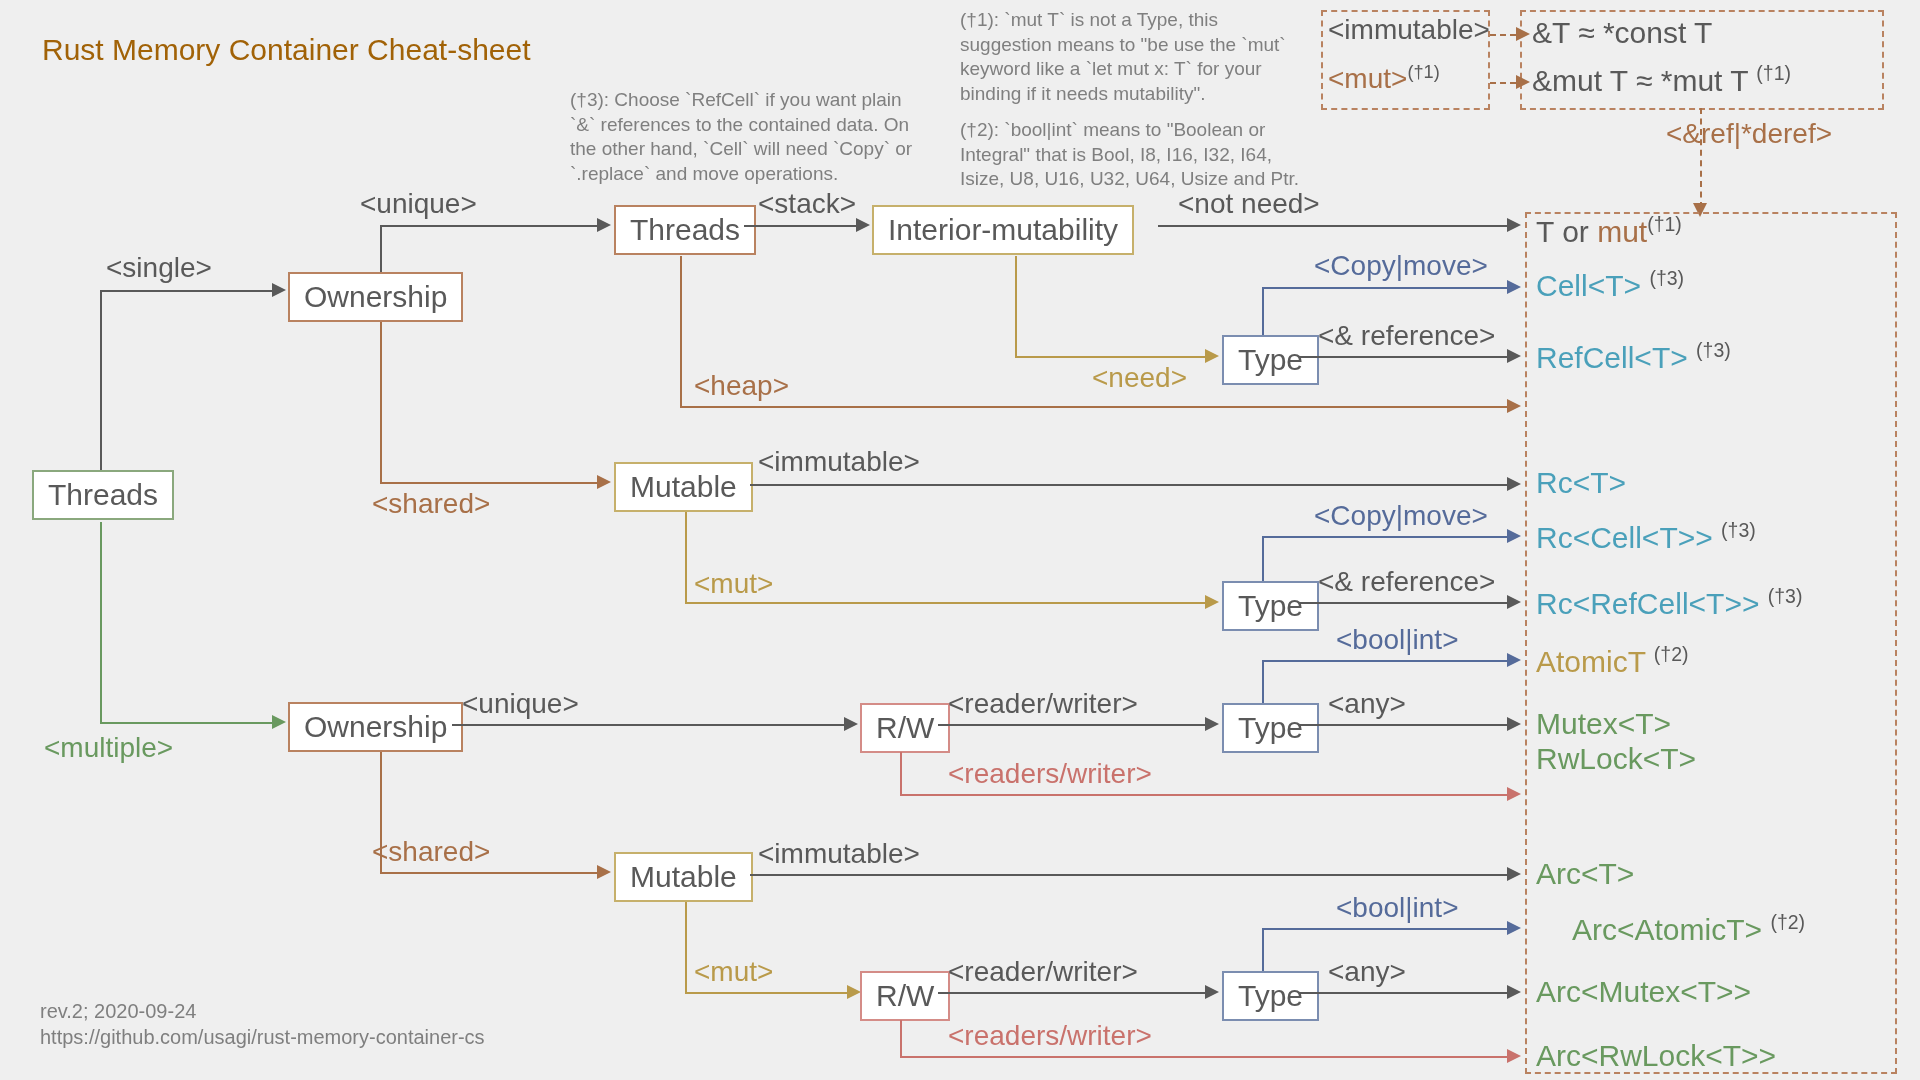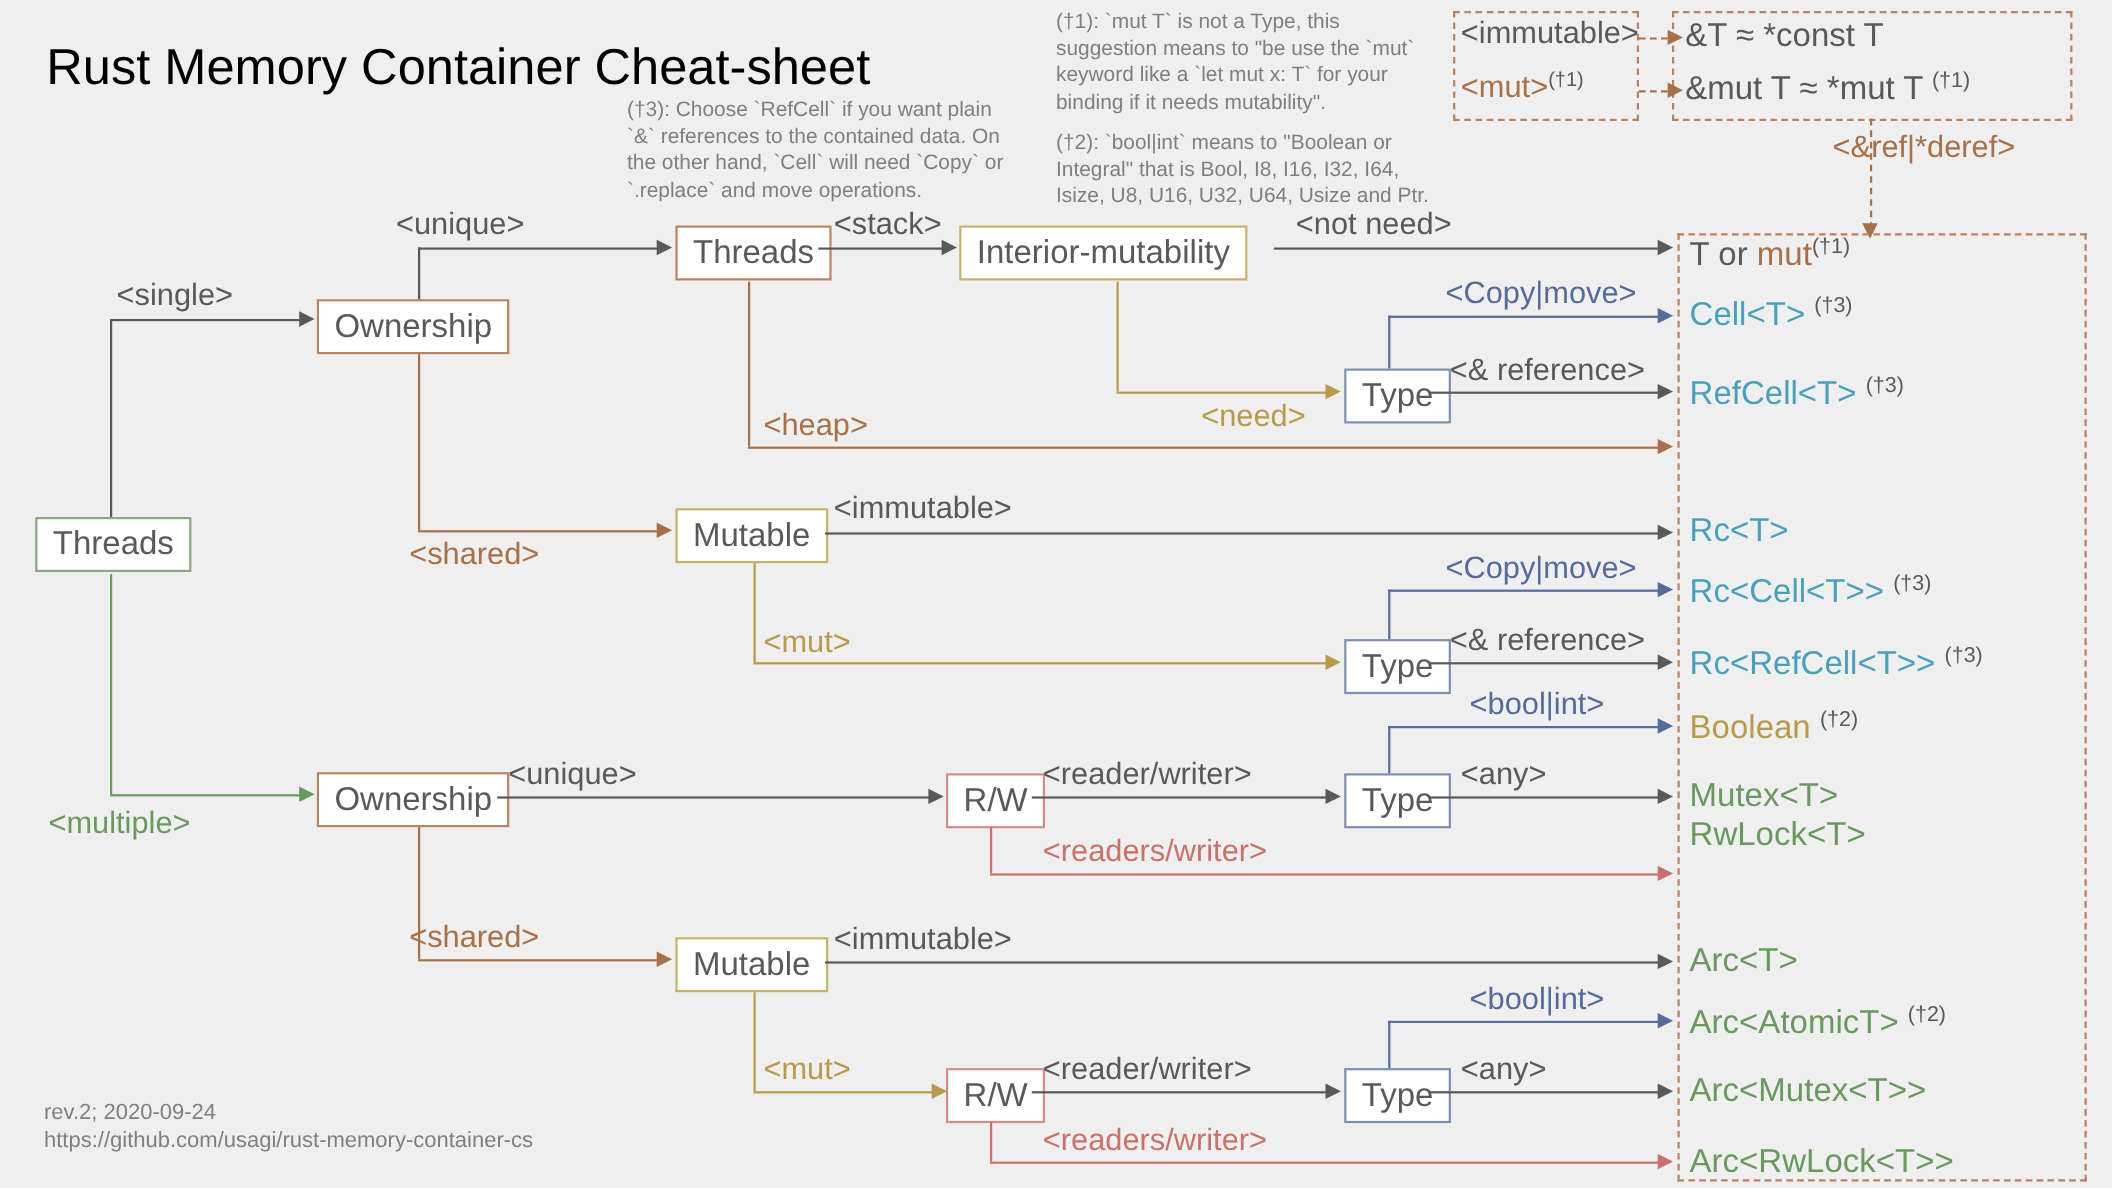--- a/index.html
+++ b/index.html
@@ -1,17 +1,17 @@
 <!DOCTYPE html>
 <html><head>
 <meta charset="utf-8">
 <style>
 html,body{margin:0;padding:0;width:1920px;height:1080px;background:#efefef;font-family:"Segoe UI",Arial,sans-serif;color:#595959;overflow:hidden}
 .stage{position:relative;width:1920px;height:1080px}
-.title{position:absolute;font-size:46px;color:#000000;font-weight:400}
+.title{position:absolute;font-size:30px;color:#a16207;font-weight:400}
 .fn{position:absolute;font-size:19px;line-height:1.3;color:#7f7f7f;max-width:360px}
 .node{position:absolute;border:2px solid;background:#fff;font-size:30px;color:#595959;padding:6px 14px;white-space:nowrap}
 .tag{position:absolute;font-size:28px;white-space:nowrap}
 .leaf{position:absolute;font-size:30px;white-space:nowrap}
 .edge{position:absolute;background:#595959}
 .h{height:2px}
 .v{width:2px}
 .arrow{position:absolute;width:0;height:0;border-top:7px solid transparent;border-bottom:7px solid transparent;border-left:14px solid #595959}
 .dashbox{position:absolute;border:2px dashed;background:transparent}
 .meta{position:absolute;font-size:20px;color:#7f7f7f}
@@ -188,23 +188,23 @@
   <div class="tag c-grey" style="left:1328px;top:956px">&lt;any&gt;</div>
 
   <div class="dashbox b-brown" style="left:1525px;top:212px;width:368px;height:858px"></div>
 
   <div class="leaf" style="left:1536px;top:213px"><span class="c-grey">T</span><span class="c-grey"> or </span><span class="c-brown">mut</span><sup class="c-grey">(†1)</sup></div>
   <div class="leaf c-teal" style="left:1536px;top:267px"><span>Cell&lt;T&gt;</span> <sup class="c-grey">(†3)</sup></div>
   <div class="leaf c-teal" style="left:1536px;top:339px"><span>RefCell&lt;T&gt;</span> <sup class="c-grey">(†3)</sup></div>
   <div class="leaf c-teal" style="left:1536px;top:466px">Rc&lt;T&gt;</div>
   <div class="leaf c-teal" style="left:1536px;top:519px"><span>Rc&lt;Cell&lt;T&gt;&gt;</span> <sup class="c-grey">(†3)</sup></div>
   <div class="leaf c-teal" style="left:1536px;top:585px"><span>Rc&lt;RefCell&lt;T&gt;&gt;</span> <sup class="c-grey">(†3)</sup></div>
-  <div class="leaf c-oliv" style="left:1536px;top:643px"><span>Boolean</span> <sup class="c-grey">(†2)</sup></div>
+  <div class="leaf c-oliv" style="left:1536px;top:643px"><span>AtomicT</span> <sup class="c-grey">(†2)</sup></div>
   <div class="leaf c-green" style="left:1536px;top:707px">Mutex&lt;T&gt;</div>
   <div class="leaf c-green" style="left:1536px;top:742px">RwLock&lt;T&gt;</div>
   <div class="leaf c-green" style="left:1536px;top:857px">Arc&lt;T&gt;</div>
-  <div class="leaf c-green" style="left:1536px;top:911px"><span>Arc&lt;AtomicT&gt;</span> <sup class="c-grey">(†2)</sup></div>
+  <div class="leaf c-green" style="left:1572px;top:911px"><span>Arc&lt;AtomicT&gt;</span> <sup class="c-grey">(†2)</sup></div>
   <div class="leaf c-green" style="left:1536px;top:975px">Arc&lt;Mutex&lt;T&gt;&gt;</div>
   <div class="leaf c-green" style="left:1536px;top:1039px">Arc&lt;RwLock&lt;T&gt;&gt;</div>
 
   <div class="meta" style="left:40px;top:1000px">rev.2; 2020-09-24</div>
   <div class="meta" style="left:40px;top:1026px">https://github.com/usagi/rust-memory-container-cs</div>
 </div>
 
 </body></html>

